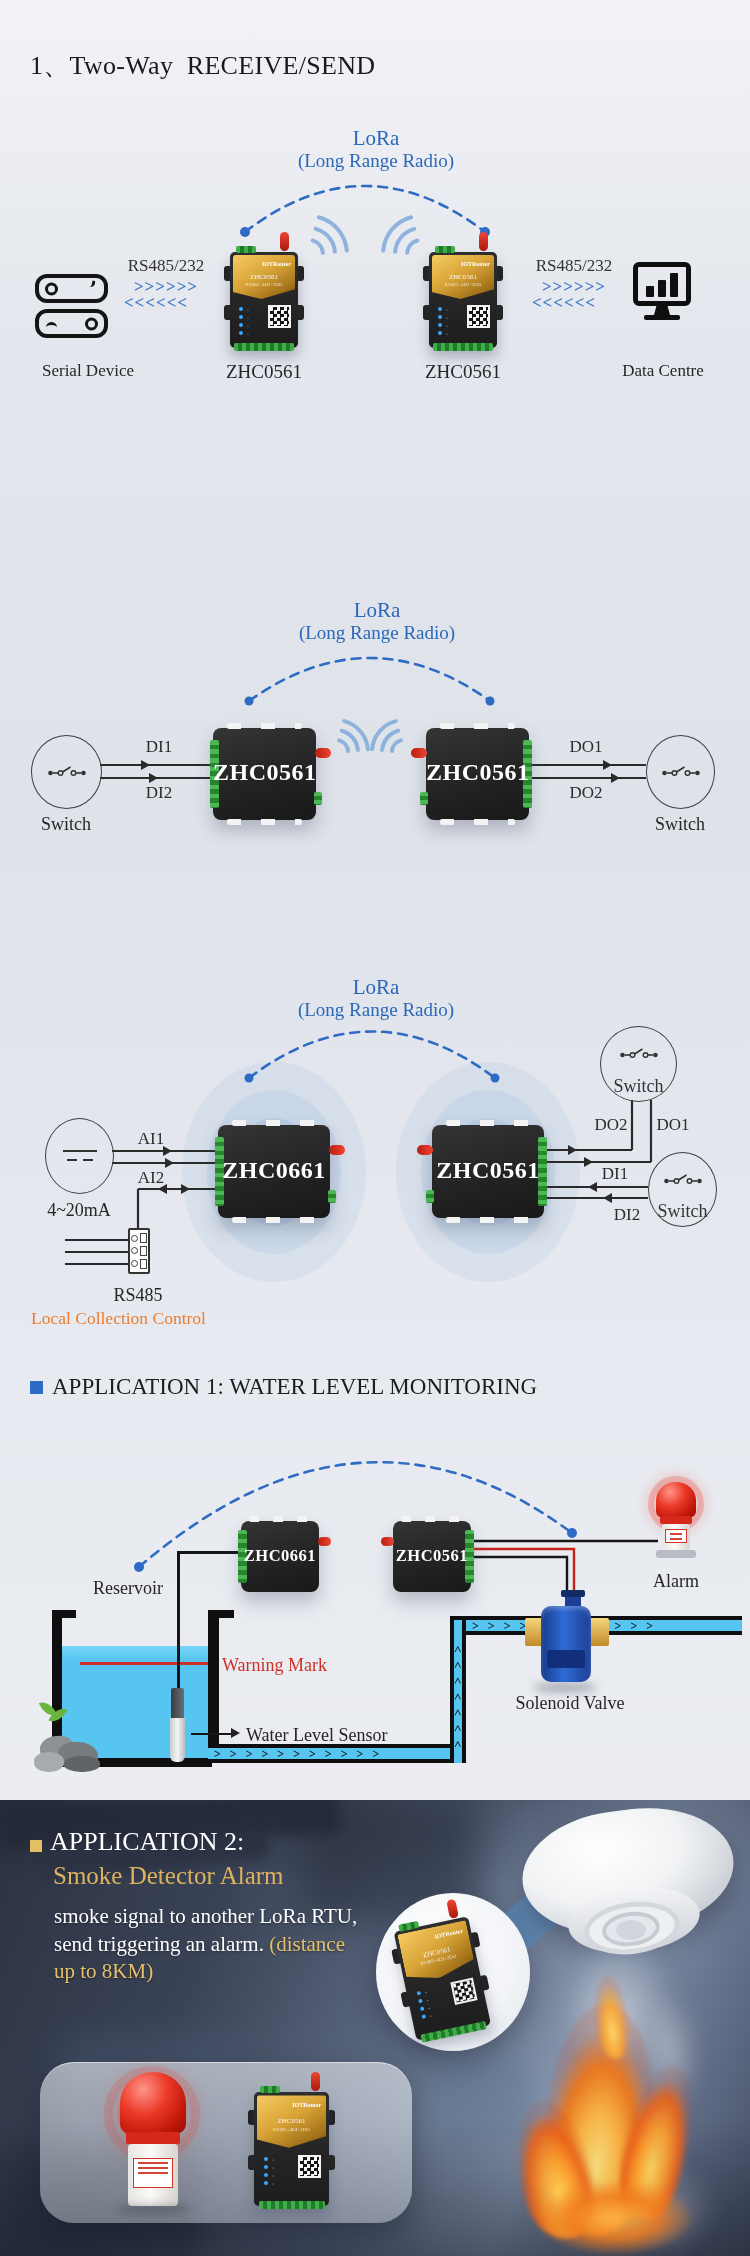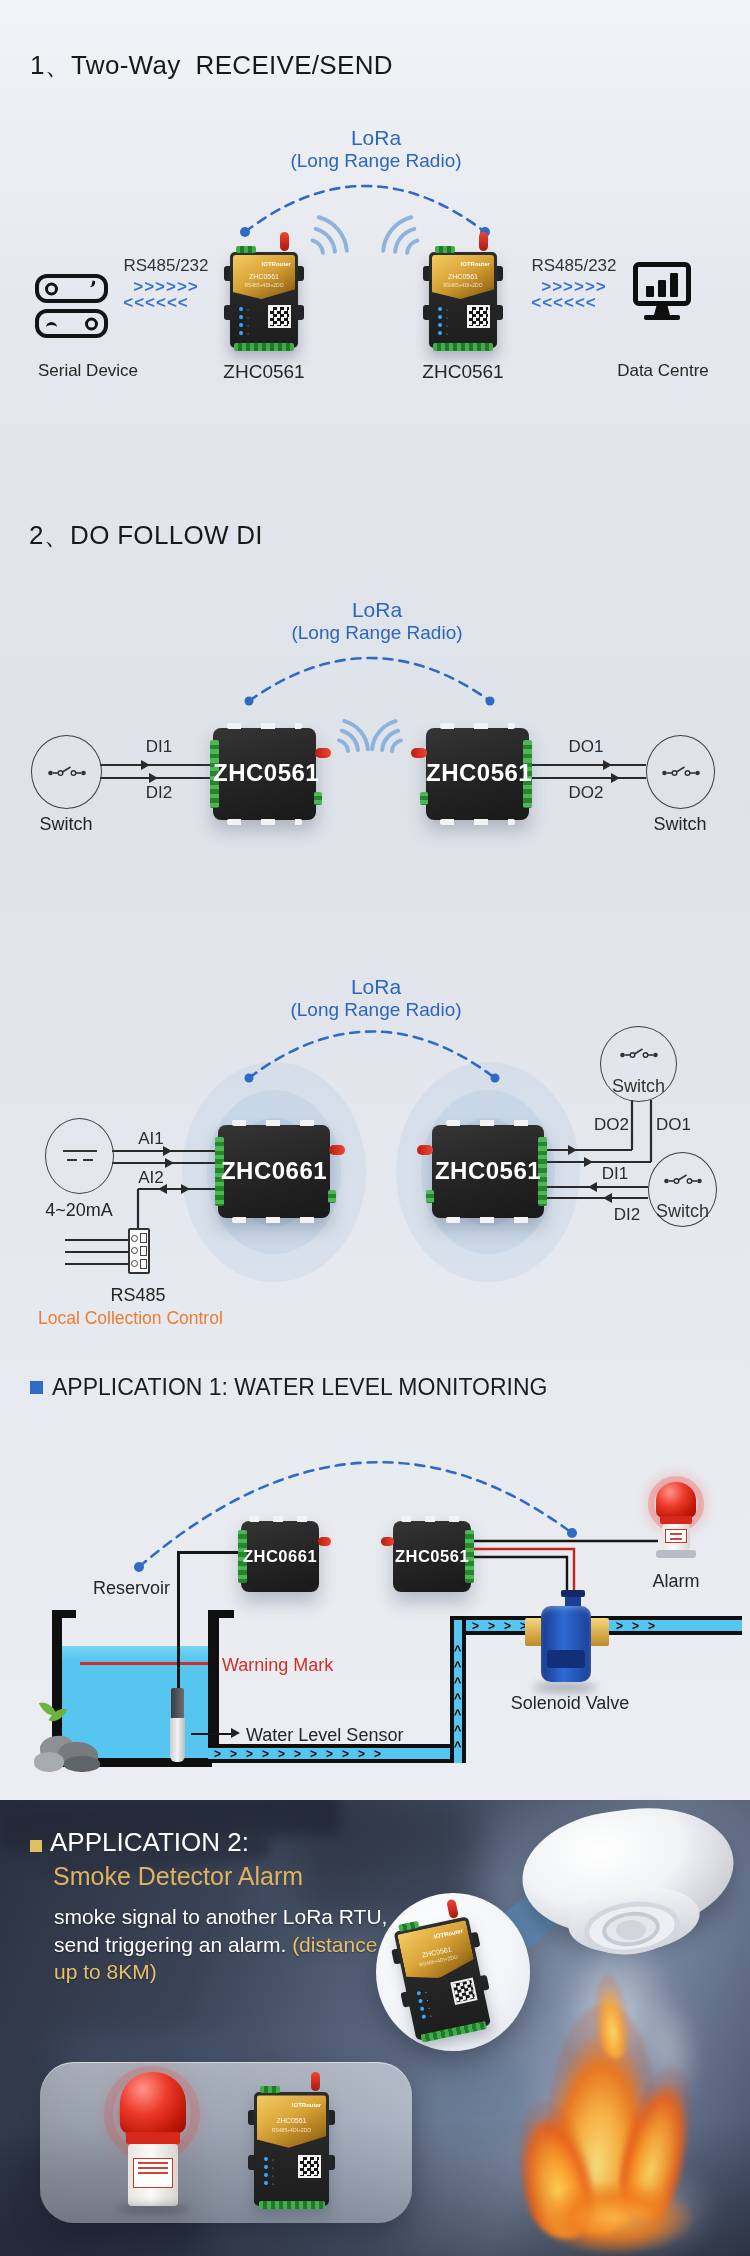--- a/index.html
+++ b/index.html
@@ -1,17 +1,17 @@
 <!DOCTYPE html>
 <html><head>
 <meta charset="utf-8">
 <style>
   html,body{margin:0;padding:0;background:#cfd3db;}
   .page{position:relative;width:750px;height:2256px;margin:0 auto;overflow:hidden;
-        font-family:Liberation Sans, sans-serif;color:#222;}
+        font-family:Liberation Serif, serif;color:#222;}
   .abs{position:absolute;}
   
   .bg-light{position:absolute;left:0;top:0;width:750px;height:1800px;
     background:linear-gradient(180deg,#f2f3f6 0%,#e4e7ed 18%,#dee2e9 45%,#e6e9ef 72%,#ebedf2 100%);}
   .bg-dark{position:absolute;left:0;top:1800px;width:750px;height:456px;overflow:hidden;
     background:linear-gradient(112deg,#2b3242 0%,#3a4356 28%,#5b6880 52%,#8493ab 72%,#5f6b85 88%,#434d63 100%);}
   .bg-dark::after{content:"";position:absolute;inset:0;
     background:linear-gradient(180deg,rgba(20,24,36,.25) 0%,rgba(20,24,36,0) 18%,rgba(20,24,36,0) 70%,rgba(20,24,36,.5) 100%);}
   .bgshape{position:absolute;border-radius:10px;}
   
@@ -331,21 +331,20 @@
     </div>
     <div class="mon-neck"></div>
     <div class="mon-base"></div>
   </div>
 
   <div class="lbl c" style="left:20px;top:361px;width:136px;">Serial Device</div>
   <div class="lbl c" style="left:223px;top:361px;width:82px;font-size:19px;">ZHC0561</div>
   <div class="lbl c" style="left:422px;top:361px;width:82px;font-size:19px;">ZHC0561</div>
   <div class="lbl c" style="left:606px;top:361px;width:114px;">Data Centre</div>
 
-  <div class="sec-title" style="left:29px;top:518px;">2、DO FOLLOW DI</div>
   <div class="lora" style="left:257px;top:598px;width:240px;">
     <div class="l1">LoRa</div>
     <div class="l2">(Long Range Radio)</div>
   </div>
 
   <div class="swc" style="left:31px;top:735px;width:69px;height:72px;">
     <svg width="44" height="16" viewBox="0 0 40 16">
       <circle cx="3.5" cy="9" r="2.3" fill="#333"></circle>
         <line x1="5.8" y1="9" x2="11" y2="9" stroke="#333" stroke-width="1.6"></line>
       <circle cx="13.5" cy="9" r="2.3" fill="none" stroke="#333" stroke-width="1.4"></circle>
@@ -419,21 +418,21 @@
     <div class="row">
         <span class="cdot"></span>
         <span class="crect"></span>
       </div>
     <div class="row">
         <span class="cdot"></span>
         <span class="crect"></span>
       </div>
   </div>
   <div class="lbl c" style="left:103px;top:1285px;width:70px;font-size:18px;">RS485</div>
-  <div class="lbl" style="left:38px;top:1308px;font-size:17.5px;color:#ed7d31;">Local Collection Control</div>
+  <div class="lbl" style="left:31px;top:1308px;font-size:17.5px;color:#ed7d31;">Local Collection Control</div>
 
   <div class="devs" style="left:218px;top:1125px;width:112px;height:93px;">
     <div class="tabs-t"></div>
       <div class="tabs-b"></div>
     <div class="gstrip gl"></div>
     <div class="astub ar"></div>
     <div class="gnub nr"></div>
     <div class="dmodel" style="font-size:24px;">ZHC0661</div>
   </div>
 

